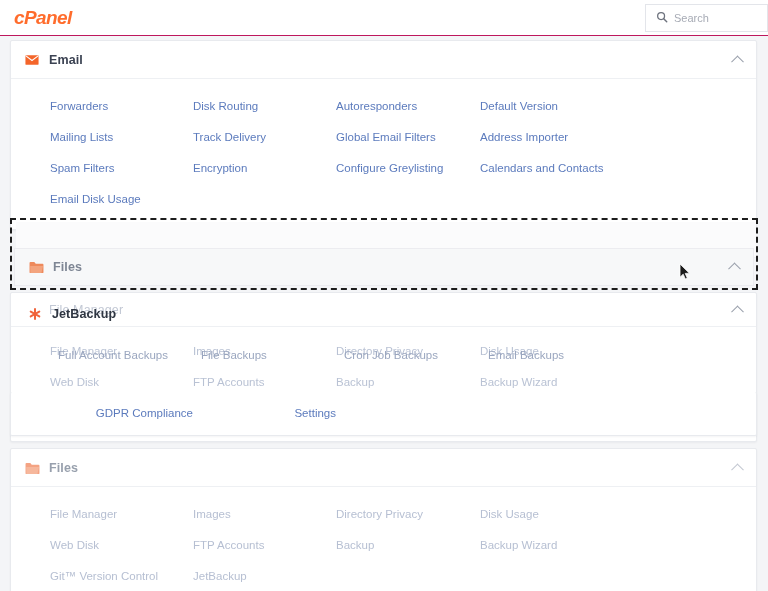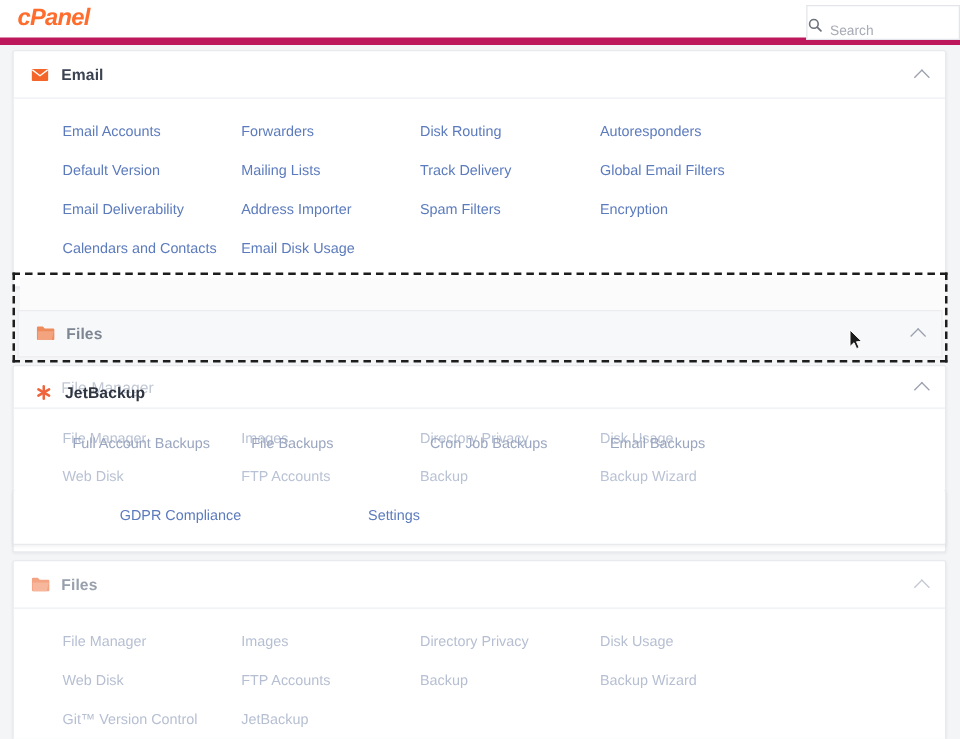--- a/index.html
+++ b/index.html
@@ -8,36 +8,37 @@
     font-family: "Liberation Sans", sans-serif;
     background: #f4f5f7;
     overflow: hidden;
   }
   #app { position: relative; width: 768px; height: 591px; }
 
   
   .topbar {
     position: absolute; top: 0; left: 0; width: 768px; height: 36px;
     background: #ffffff;
-    border-bottom: 6px solid #be185d;
+    border-bottom: 1px solid #be185d;
     display: flex; align-items: center;
   }
   .brand {
     margin-left: 14px;
     font-family: "Liberation Sans", sans-serif;
     font-weight: bold; font-style: italic;
     font-size: 19px; letter-spacing: -0.6px;
     color: #ff6c2c;
   }
   .searchbox {
     position: absolute; right: 0; top: 4px;
     width: 123px; height: 28px;
     background: #fff;
     border: 1px solid #e3e5ea;
-    display: flex; align-items: flex-end;
+    display: flex; align-items: center;
+    padding-left: 10px;
   }
   .searchbox svg { flex: 0 0 auto; }
   .searchbox .sinput {
     border: none; outline: none; background: transparent;
     font-family: "Liberation Sans", sans-serif;
     font-size: 11px; color: #8b8f99;
     margin-left: 6px; width: 80px;
   }
   .searchbox .sinput::placeholder { color: #a7abb5; }
 
@@ -161,32 +162,31 @@
       <span class="ic">
         <svg width="14" height="14" viewBox="0 0 16 16">
           <rect x="0.5" y="2.5" width="15" height="11" rx="1" fill="#f4652a"></rect>
           <path d="M1 3.3 L8 8.6 L15 3.3" fill="none" stroke="#ffffff" stroke-width="1.2"></path>
         </svg>
       </span>
       <span class="head-title">Email</span>
       <span class="chev"></span>
     </div>
     <div class="links">
-      <a>Email Accounts</a>
       <a>Forwarders</a>
       <a>Disk Routing</a>
       <a>Autoresponders</a>
       <a>Default Version</a>
       <a>Mailing Lists</a>
       <a>Track Delivery</a>
       <a>Global Email Filters</a>
-      <a>Email Deliverability</a>
       <a>Address Importer</a>
       <a>Spam Filters</a>
       <a>Encryption</a>
+      <a>Configure Greylisting</a>
       <a>Calendars and Contacts</a>
       <a>Email Disk Usage</a>
     </div>
   </div>
 
   <div class="card" id="stack">
 
     <div class="ghost-under">
       <div class="card-head">
         <span class="ic"></span>

